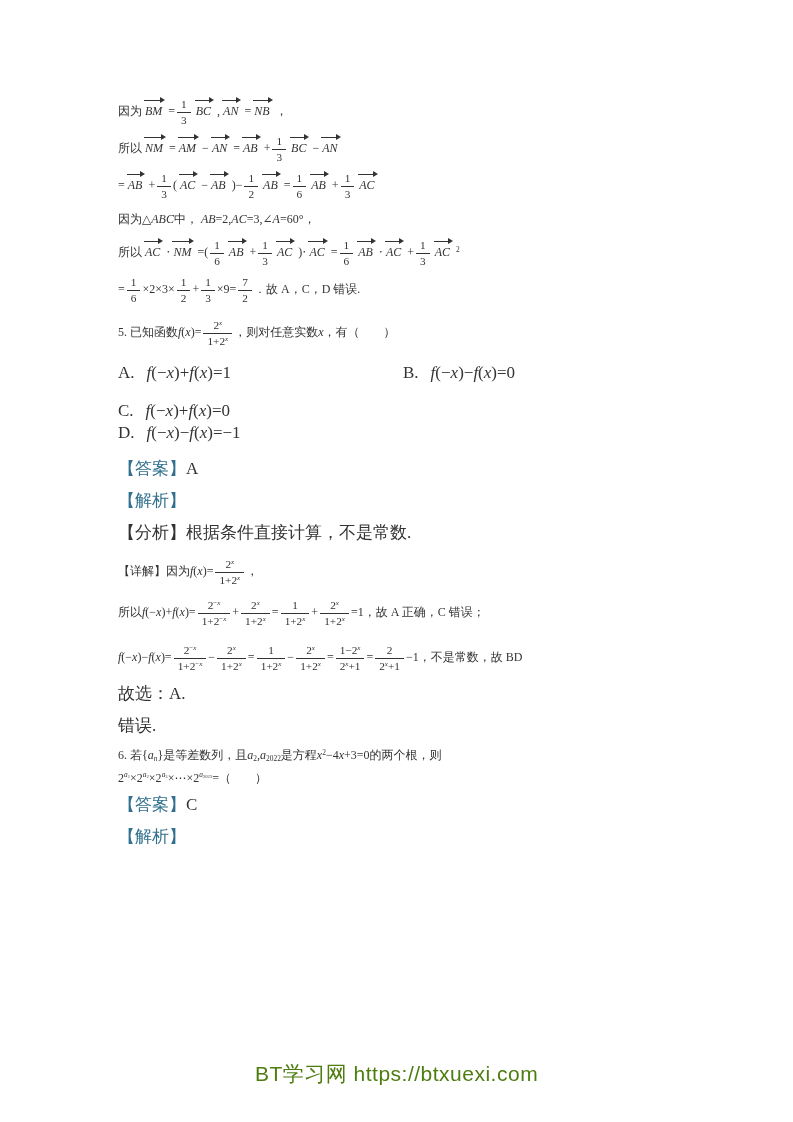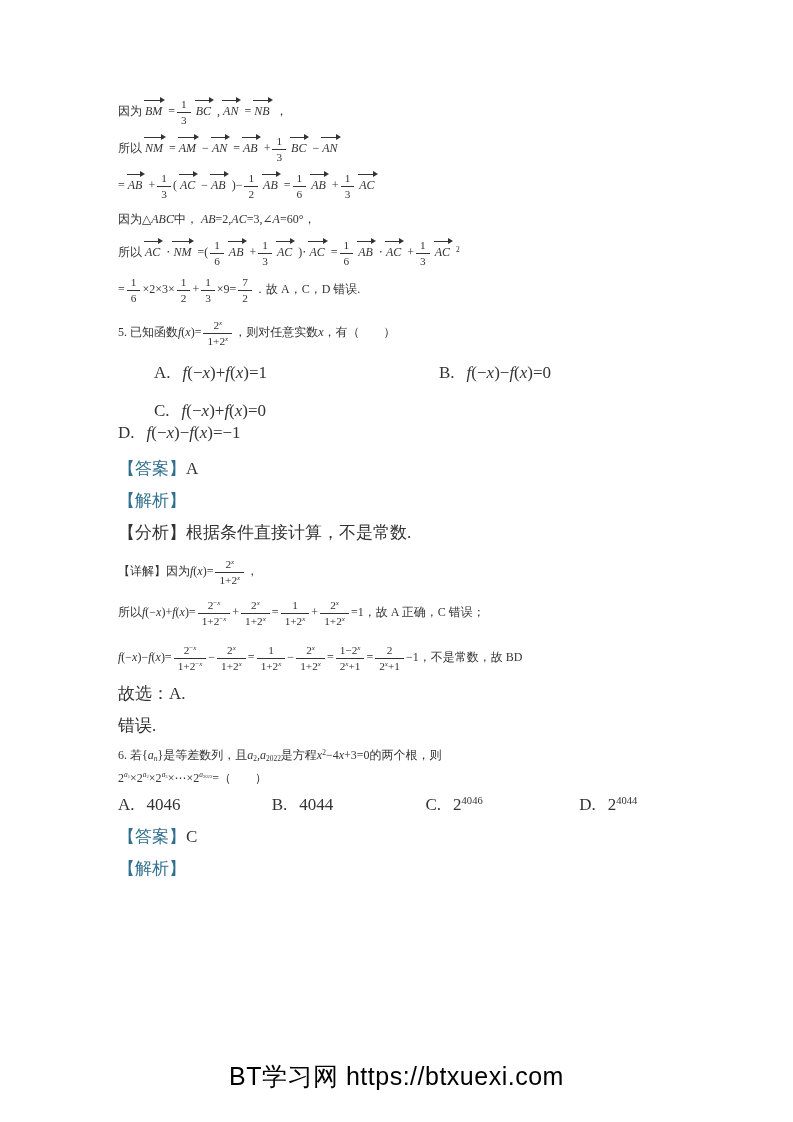--- a/index.html
+++ b/index.html
@@ -29,35 +29,35 @@
                  border-top: 1px solid currentColor; }
   .vec::after { content: ""; position: absolute; right: -4px; top: -5px; width: 0; height: 0;
                 border: 3px solid transparent; border-left: 5px solid currentColor; }
 
   .mi { font-style: italic; }
   sup { font-size: 0.62em; vertical-align: 0.55em; line-height: 0; }
   sub { font-size: 0.62em; vertical-align: -0.25em; line-height: 0; }
 
   .opt-row { display: flex; font-size: 17px; line-height: 1.3; }
   .opt { white-space: nowrap; }
-  .opt-row.two .opt:first-child { width: 285px; margin-left: 36px; }
+  .opt-row.two .opt:first-child { width: 285px; }
   .opt-row.four .opt { width: 163px; }
   .opt-label { margin-right: 12px; }
 
   .hl { color: var(--accent, #31708E); }
 
   .mb4 { margin-bottom: 4px; }  .mb6 { margin-bottom: 6px; }
   .mb8 { margin-bottom: 8px; }  .mb10 { margin-bottom: 10px; }
   .mb12 { margin-bottom: 12px; } .mb14 { margin-bottom: 14px; flex-direction: column; }
   .mb16 { margin-bottom: 16px; } .mb20 { margin-bottom: 20px; }
 
   .watermark { position: absolute; top: 1060px; left: 0; width: 100%;
                text-align: center;
                font-family: "Liberation Sans", "DejaVu Sans", sans-serif;
-               font-size: 25px; color: #000000; letter-spacing: 0.5px; }
+               font-size: 21px; color: #4d7c0f; letter-spacing: 0.5px; }
 </style>
 </head>
 <body style="--accent: #31708E;">
 
 <div class="content">
 
   <div class="math-line mb4">因为<span class="vec">BM</span>=<span class="frac"><span class="num">1</span><span class="den">3</span></span><span class="vec">BC</span>,<span class="vec">AN</span>=<span class="vec">NB</span>，</div>
   <div class="math-line mb4">所以<span class="vec">NM</span>=<span class="vec">AM</span>−<span class="vec">AN</span>=<span class="vec">AB</span>+<span class="frac"><span class="num">1</span><span class="den">3</span></span><span class="vec">BC</span>−<span class="vec">AN</span></div>
   <div class="math-line mb8">=<span class="vec">AB</span>+<span class="frac"><span class="num">1</span><span class="den">3</span></span>(<span class="vec">AC</span>−<span class="vec">AB</span>)−<span class="frac"><span class="num">1</span><span class="den">2</span></span><span class="vec">AB</span>=<span class="frac"><span class="num">1</span><span class="den">6</span></span><span class="vec">AB</span>+<span class="frac"><span class="num">1</span><span class="den">3</span></span><span class="vec">AC</span></div>
   <div class="math-line mb10">因为△<span class="mi">ABC</span>中， <span class="mi">AB</span>=2,<span class="mi">AC</span>=3,∠<span class="mi">A</span>=60°，</div>
@@ -94,34 +94,20 @@
   </div>
   <div class="math-line mb8">【详解】因为<span class="mi">f</span>(<span class="mi">x</span>)=<span class="frac"><span class="num">2<sup><span class="mi">x</span></sup></span><span class="den">1+2<sup><span class="mi">x</span></sup></span></span>，</div>
   <div class="math-line mb12">所以<span class="mi">f</span>(−<span class="mi">x</span>)+<span class="mi">f</span>(<span class="mi">x</span>)=<span class="frac"><span class="num">2<sup>−<span class="mi">x</span></sup></span><span class="den">1+2<sup>−<span class="mi">x</span></sup></span></span>+<span class="frac"><span class="num">2<sup><span class="mi">x</span></sup></span><span class="den">1+2<sup><span class="mi">x</span></sup></span></span>=<span class="frac"><span class="num">1</span><span class="den">1+2<sup><span class="mi">x</span></sup></span></span>+<span class="frac"><span class="num">2<sup><span class="mi">x</span></sup></span><span class="den">1+2<sup><span class="mi">x</span></sup></span></span>=1，故 A 正确，C 错误；</div>
   <div class="math-line mb8"><span class="mi">f</span>(−<span class="mi">x</span>)−<span class="mi">f</span>(<span class="mi">x</span>)=<span class="frac"><span class="num">2<sup>−<span class="mi">x</span></sup></span><span class="den">1+2<sup>−<span class="mi">x</span></sup></span></span>−<span class="frac"><span class="num">2<sup><span class="mi">x</span></sup></span><span class="den">1+2<sup><span class="mi">x</span></sup></span></span>=<span class="frac"><span class="num">1</span><span class="den">1+2<sup><span class="mi">x</span></sup></span></span>−<span class="frac"><span class="num">2<sup><span class="mi">x</span></sup></span><span class="den">1+2<sup><span class="mi">x</span></sup></span></span>=<span class="frac"><span class="num">1−2<sup><span class="mi">x</span></sup></span><span class="den">2<sup><span class="mi">x</span></sup>+1</span></span>=<span class="frac"><span class="num">2</span><span class="den">2<sup><span class="mi">x</span></sup>+1</span></span>−1，不是常数，故 BD</div>
   <div class="text-line mb10">故选：A.</div>
   <div class="text-line mb10">错误.</div>
 
   <div class="math-line mb6">6. 若{<span class="mi">a</span><sub><span class="mi">n</span></sub>}是等差数列，且<span class="mi">a</span><sub>2</sub>,<span class="mi">a</span><sub>2022</sub>是方程<span class="mi">x</span><sup>2</sup>−4<span class="mi">x</span>+3=0的两个根，则</div>
   <div class="math-line mb8">2<sup><span class="mi">a</span><sub>1</sub></sup>×2<sup><span class="mi">a</span><sub>2</sub></sup>×2<sup><span class="mi">a</span><sub>3</sub></sup>×⋯×2<sup><span class="mi">a</span><sub>2023</sub></sup>=（　　）</div>
 
-  <div class="opt-row four mb10">
-    <span class="opt">
-      <span class="opt-label">A.</span><span>4046</span>
-    </span>
-    <span class="opt">
-      <span class="opt-label">B.</span><span>4044</span>
-    </span>
-    <span class="opt">
-      <span class="opt-label">C.</span><span>2<sup>4046</sup></span>
-    </span>
-    <span class="opt">
-      <span class="opt-label">D.</span><span>2<sup>4044</sup></span>
-    </span>
-  </div>
 
   <div class="text-line mb10">
     <span class="hl">【答案】</span><span>C</span>
   </div>
   <div class="text-line">
     <span class="hl">【解析】</span>
   </div>
 
 </div>
 

